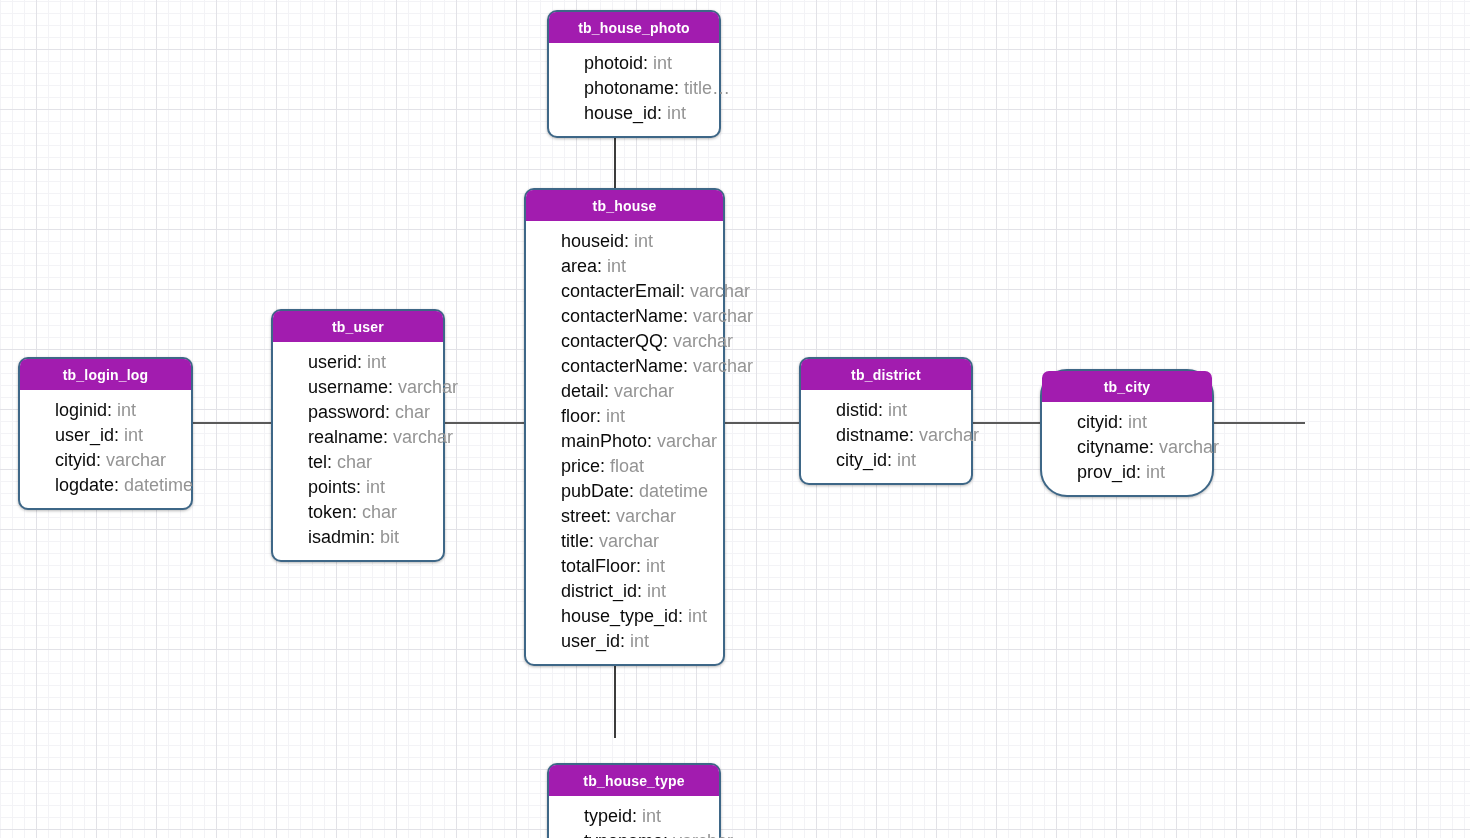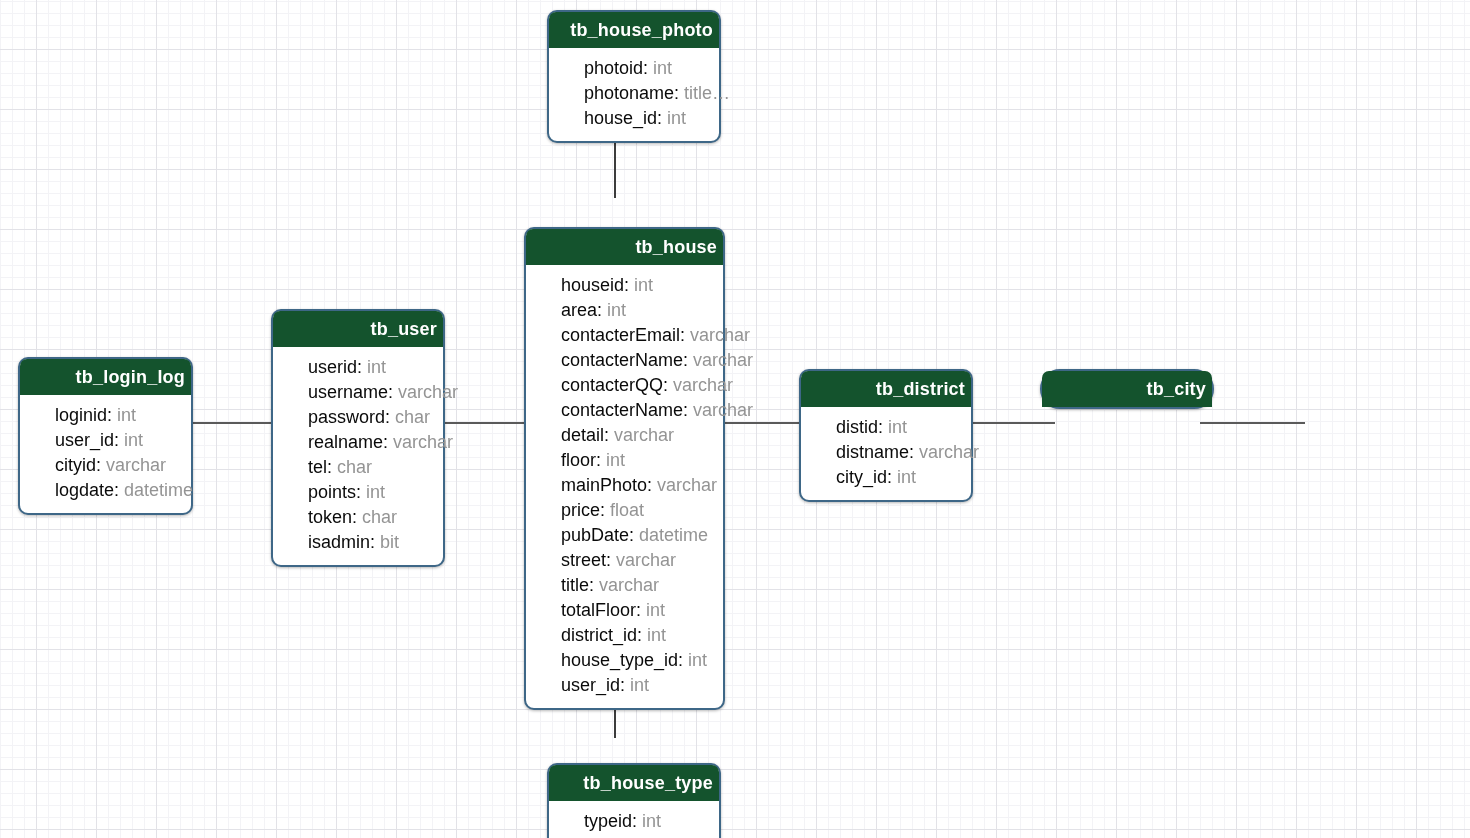--- a/index.html
+++ b/index.html
@@ -15,22 +15,22 @@
     background-size:60px 60px,60px 60px,12px 12px,12px 12px;
     background-position:36px 49px,36px 49px,0px 1px,0px 1px;
   }
   .hline{position:absolute;height:2px;background:#5a5a5a;z-index:1;}
   .vline{position:absolute;width:2px;background:#3c3c3c;z-index:1;}
   .card{
     position:absolute;background:#ffffff;border:2px solid #3e6787;
     border-radius:10px;z-index:2;box-shadow:0 1px 3px rgba(0,0,0,0.28);
   }
   .card-header{
-    background:#14532d;color:#ffffff;font-weight:bold;font-size:18px;
-    text-align:right;padding:8px 6px 7px;border-radius:7px 7px 0 0;
+    background:#a21caf;color:#ffffff;font-weight:bold;font-size:14px;
+    text-align:center;padding:8px 6px 7px;border-radius:7px 7px 0 0;
     letter-spacing:0.2px;white-space:nowrap;
   }
   .card-body{padding:8px 0 10px;}
   .frow{padding:0 12px 0 35px;line-height:25px;font-size:18px;white-space:nowrap;}
   .fname{color:#0a0a0a;}
   .ftype{color:#949494;}
 </style>
 </head>
 <body>
 
@@ -48,21 +48,21 @@
     <div class="card-header">
       <span>tb_house_photo</span>
     </div>
     <div class="card-body">
         <div class="frow"><span class="fname">photoid:</span><span class="ftype"> int</span></div>
         <div class="frow"><span class="fname">photoname:</span><span class="ftype"> title…</span></div>
         <div class="frow"><span class="fname">house_id:</span><span class="ftype"> int</span></div>
       </div>
   </div>
 
-  <div class="card" style="left:524px;top:188px;width:197px;margin-top:39px;">
+  <div class="card" style="left:524px;top:188px;width:197px;">
     <div class="card-header">
       <span>tb_house</span>
     </div>
     <div class="card-body">
         <div class="frow"><span class="fname">houseid:</span><span class="ftype"> int</span></div>
         <div class="frow"><span class="fname">area:</span><span class="ftype"> int</span></div>
         <div class="frow"><span class="fname">contacterEmail:</span><span class="ftype"> varchar</span></div>
         <div class="frow"><span class="fname">contacterName:</span><span class="ftype"> varchar</span></div>
         <div class="frow"><span class="fname">contacterQQ:</span><span class="ftype"> varchar</span></div>
         <div class="frow"><span class="fname">contacterName:</span><span class="ftype"> varchar</span></div>
@@ -101,35 +101,40 @@
       <span>tb_login_log</span>
     </div>
     <div class="card-body">
         <div class="frow"><span class="fname">loginid:</span><span class="ftype"> int</span></div>
         <div class="frow"><span class="fname">user_id:</span><span class="ftype"> int</span></div>
         <div class="frow"><span class="fname">cityid:</span><span class="ftype"> varchar</span></div>
         <div class="frow"><span class="fname">logdate:</span><span class="ftype"> datetime</span></div>
       </div>
   </div>
 
-  <div class="card" style="left:799px;top:369px;width:170px;">
+  <div class="card" style="left:799px;top:357px;width:170px;">
     <div class="card-header">
       <span>tb_district</span>
     </div>
     <div class="card-body">
         <div class="frow"><span class="fname">distid:</span><span class="ftype"> int</span></div>
         <div class="frow"><span class="fname">distname:</span><span class="ftype"> varchar</span></div>
         <div class="frow"><span class="fname">city_id:</span><span class="ftype"> int</span></div>
       </div>
   </div>
 
   <div class="card" style="left:1040px;top:369px;width:170px;border-radius:27px;">
     <div class="card-header">
       <span>tb_city</span>
     </div>
+    <div class="card-body">
+        <div class="frow"><span class="fname">cityid:</span><span class="ftype"> int</span></div>
+        <div class="frow"><span class="fname">cityname:</span><span class="ftype"> varchar</span></div>
+        <div class="frow"><span class="fname">prov_id:</span><span class="ftype"> int</span></div>
+      </div>
   </div>
 
 
   <div class="card" style="left:547px;top:729px;width:170px;margin-top:34px;">
     <div class="card-header">
       <span>tb_house_type</span>
     </div>
     <div class="card-body">
         <div class="frow"><span class="fname">typeid:</span><span class="ftype"> int</span></div>
         <div class="frow"><span class="fname">typename:</span><span class="ftype"> varchar</span></div>

